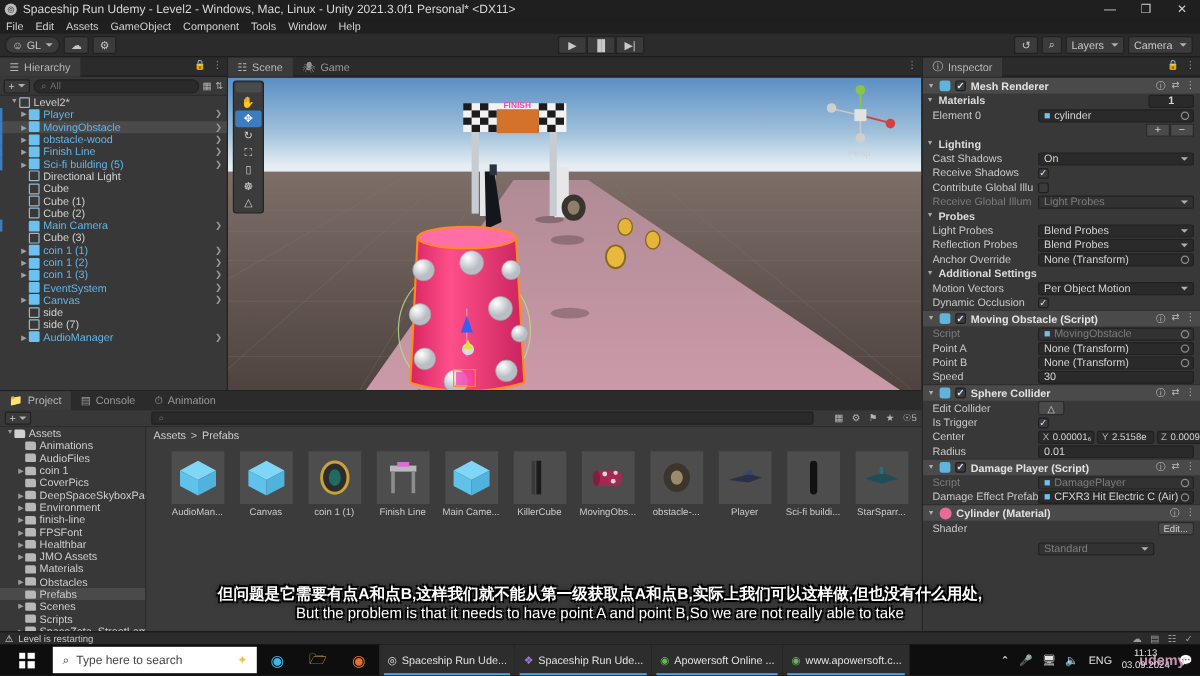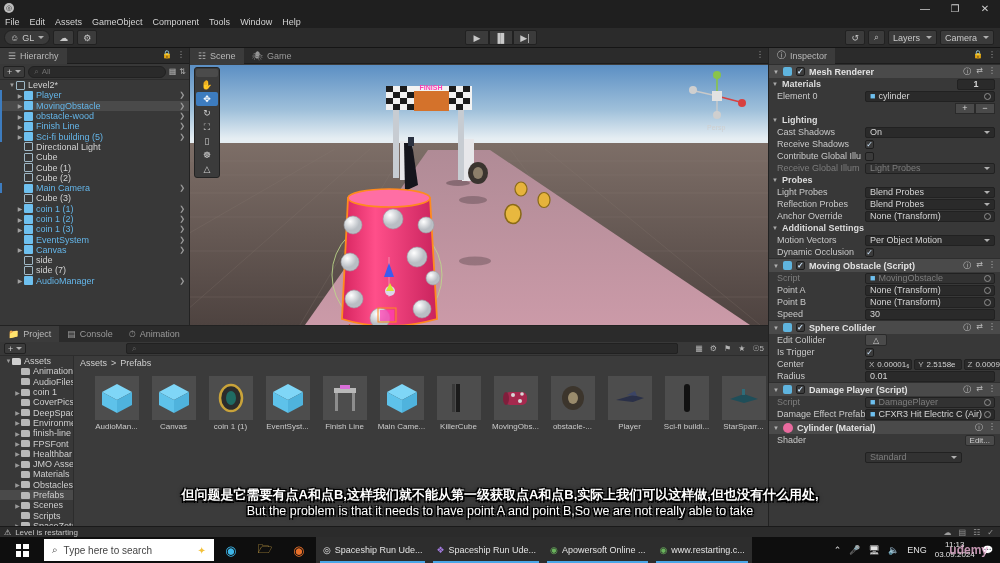--- a/index.html
+++ b/index.html
@@ -163,20 +163,21 @@
     text-shadow:1.5px 1.5px 0 #000,-1.5px 1.5px 0 #000,1.5px -1.5px 0 #000,-1.5px -1.5px 0 #000,0 0 5px #000;}
   #subs .en{ font-size:12.5px; color:#fff; line-height:15px;
     text-shadow:1.5px 1.5px 0 #000,-1.5px 1.5px 0 #000,1.5px -1.5px 0 #000,-1.5px -1.5px 0 #000,0 0 5px #000;}
   .cursor{ position:absolute; width:0;height:0; z-index:60;}
 </style>
 </head>
 <body>
 
 <div id="titlebar">
   <div class="tb-icon">◎</div>
+  <div class="tb-text">Spaceship Run Udemy - Level2 - Windows, Mac, Linux - Unity 2021.3.0f1 Personal* &lt;DX11&gt;</div>
   <div id="winbtns">
     <div>—</div>
     <div>❐</div>
     <div>✕</div>
   </div>
 </div>
 
 <div id="menubar">
   <span>File</span>
   <span>Edit</span>
@@ -994,30 +995,20 @@
                 <svg width="34" height="34" viewBox="0 0 34 34">
                   <ellipse cx="17" cy="17" rx="11" ry="13" fill="#2c2c2c" stroke="#c9a33a" stroke-width="2.5"></ellipse>
                   <ellipse cx="17" cy="17" rx="5" ry="7" fill="#1f6b63"></ellipse>
                 </svg>
               </div>
               <div class="glabel">coin 1 (1)</div>
             </div>
             <div class="gitem">
               <div class="gthumb">
                 <svg width="34" height="34" viewBox="0 0 34 34">
-                  <polygon points="17,3 32,11 17,19 2,11" fill="#7fd6f7"></polygon>
-                  <polygon points="2,11 17,19 17,32 2,24" fill="#5ec2ea"></polygon>
-                  <polygon points="32,11 17,19 17,32 32,24" fill="#4fb3dd"></polygon>
-                </svg>
-              </div>
-              <div class="glabel">EventSyst...</div>
-            </div>
-            <div class="gitem">
-              <div class="gthumb">
-                <svg width="34" height="34" viewBox="0 0 34 34">
                   <rect x="6" y="7" width="22" height="5" fill="#b9b9b9"></rect>
                   <rect x="7" y="12" width="3" height="18" fill="#8d8d8d"></rect>
                   <rect x="24" y="12" width="3" height="18" fill="#8d8d8d"></rect>
                   <rect x="12" y="4" width="10" height="4" fill="#d86fd8"></rect>
                 </svg>
               </div>
               <div class="glabel">Finish Line</div>
             </div>
             <div class="gitem">
               <div class="gthumb">
@@ -1135,21 +1126,21 @@
     <span>Spaceship Run Ude...</span>
     <span class="underline"></span>
   </div>
   <div class="tkapp active">
     <span style="color:#69b35c;">◉</span>
     <span>Apowersoft Online ...</span>
     <span class="underline"></span>
   </div>
   <div class="tkapp active">
     <span style="color:#69b35c;">◉</span>
-    <span>www.restarting.c...</span>
+    <span>www.apowersoft.c...</span>
     <span class="underline"></span>
   </div>
 
   <div class="tray">
     <span>⌃</span>
     <span>🎤</span>
     <span>🖥</span>
     <span>🔈</span>
     <span>ENG</span>
     <span class="clock">

